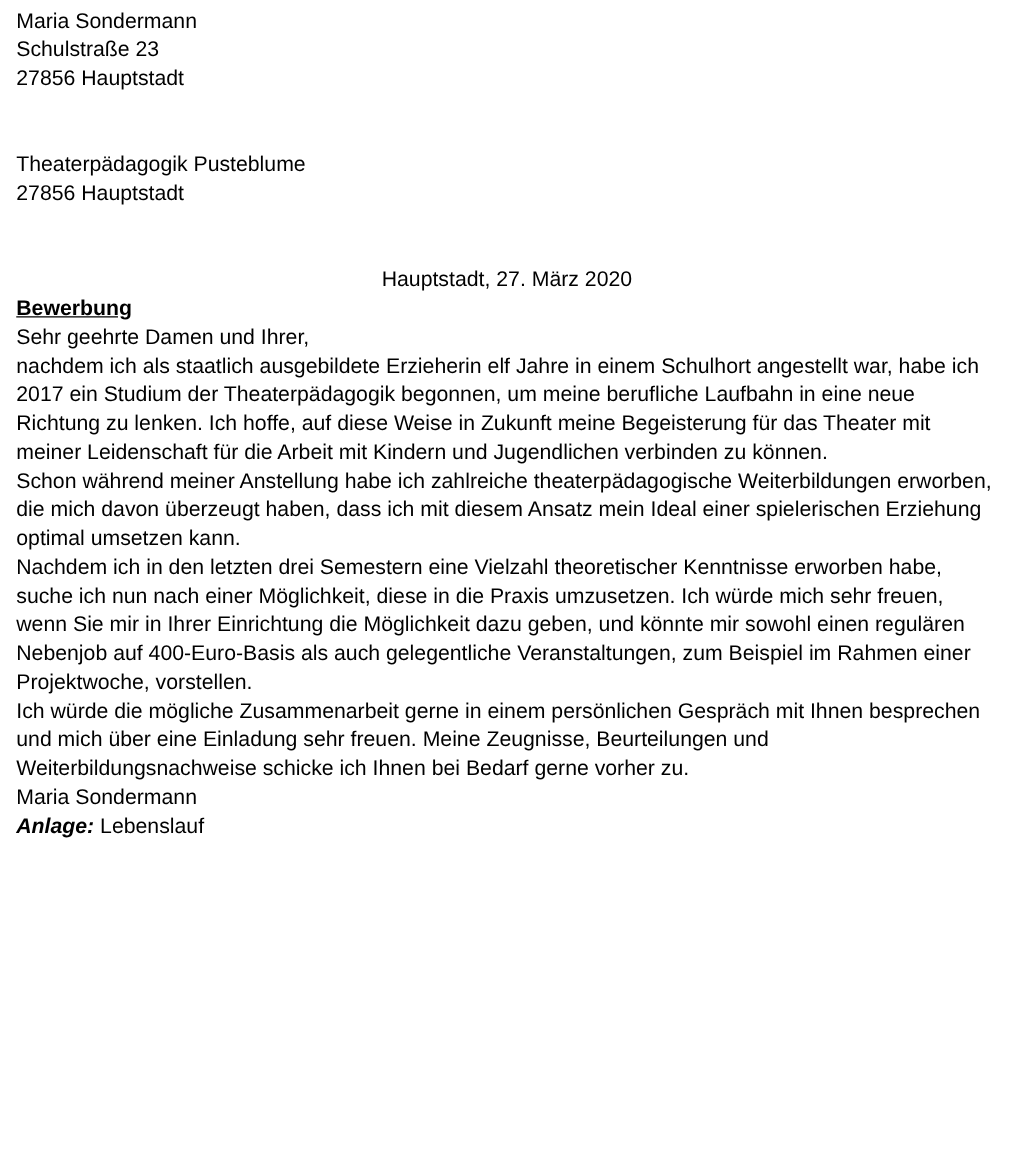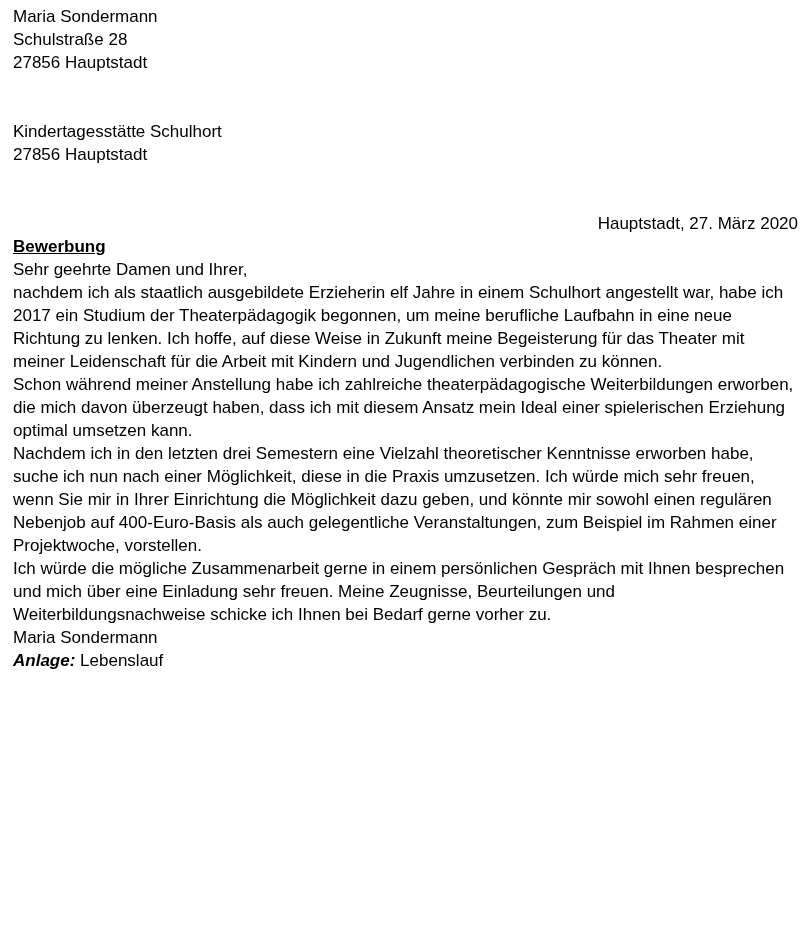--- a/index.html
+++ b/index.html
@@ -21,21 +21,21 @@
   }
   .page p,
   .page div.line {
     margin: 0;
     padding: 0;
   }
   .address-block {
     margin: 0 0 46px 0;
   }
   .date-line {
-    text-align: right;
+    text-align: center;
     margin: 0;
   }
   .subject {
     font-weight: bold;
     margin: 0 0 23px 0;
     text-decoration: underline;
   }
   .para {
     margin: 0 0 23px 0;
   }
@@ -53,26 +53,26 @@
     font-style: italic;
   }
 </style>
 </head>
 <body>
 
 <div class="page">
 
   <div class="address-block">
     <div class="line">Maria Sondermann</div>
-    <div class="line">Schulstraße 28</div>
+    <div class="line">Schulstraße 23</div>
     <div class="line">27856 Hauptstadt</div>
   </div>
 
   <div class="address-block">
-    <div class="line">Kindertagesstätte Schulhort</div>
+    <div class="line">Theaterpädagogik Pusteblume</div>
     <div class="line">27856 Hauptstadt</div>
   </div>
 
   <p class="date-line">Hauptstadt, 27. März 2020</p>
 
   <p class="subject">Bewerbung</p>
 
   <p class="para">Sehr geehrte Damen und Ihrer,</p>
 
   <p class="para">nachdem ich als staatlich ausgebildete Erzieherin elf Jahre in einem Schulhort angestellt war, habe ich 2017 ein Studium der Theaterpädagogik begonnen, um meine berufliche Laufbahn in eine neue Richtung zu lenken. Ich hoffe, auf diese Weise in Zukunft meine Begeisterung für das Theater mit meiner Leidenschaft für die Arbeit mit Kindern und Jugendlichen verbinden zu können.</p>

